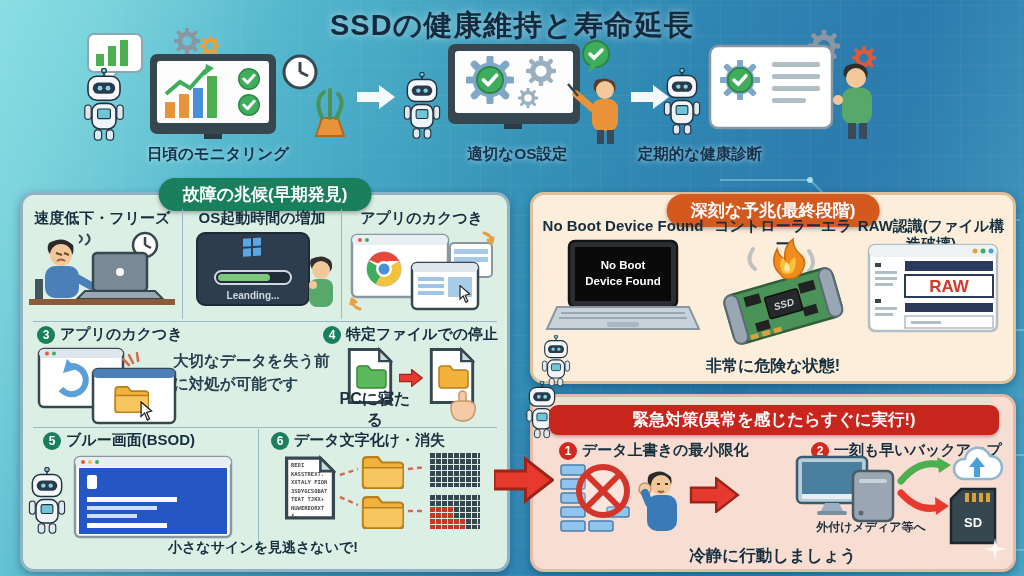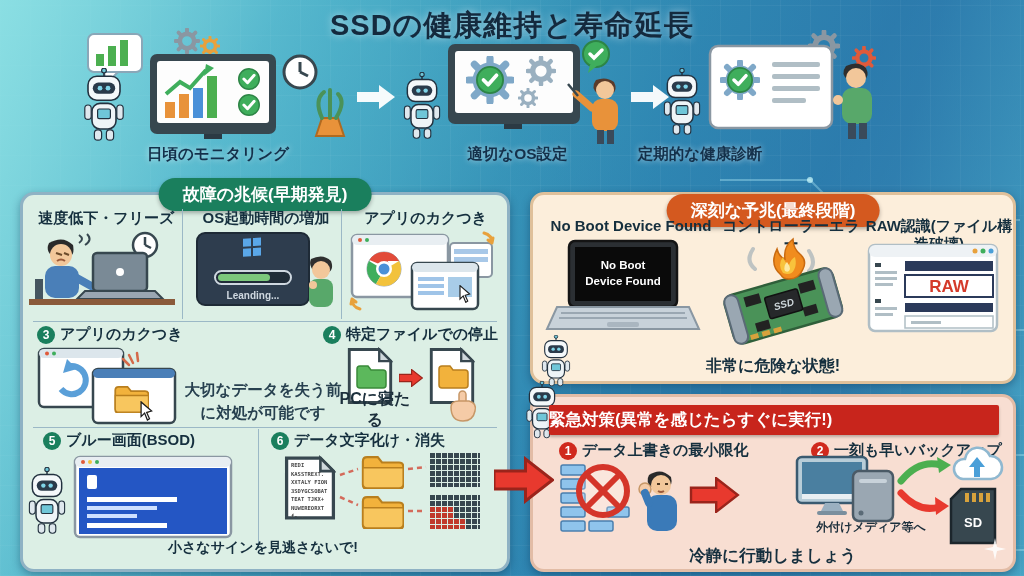--- a/index.html
+++ b/index.html
@@ -19,32 +19,32 @@
   #title{top:6px;left:0;width:1024px;text-align:center;font-size:29px;font-weight:800;color:#142a3e;letter-spacing:1px;text-shadow:0 0 8px rgba(255,255,255,.55);}
   .step-label{font-size:15.5px;font-weight:bold;color:#14304a;text-align:center;text-shadow:0 0 6px rgba(255,255,255,.6);}
   
   .panel{position:absolute;border-radius:14px;box-shadow:0 3px 8px rgba(0,30,60,.35);}
   #early-panel{left:20px;top:192px;width:484px;height:374px;background:#dcefe5;border:3px solid #8fb2c4;}
   #severe-panel{left:530px;top:192px;width:480px;height:186px;background:#fceedb;border:3px solid #dfc09a;}
   #emergency-panel{left:530px;top:394px;width:480px;height:172px;background:#f8ded2;border:3px solid #e2bca6;}
   .pill{position:absolute;left:50%;transform:translateX(-50%);top:-17px;color:#fff;font-weight:bold;font-size:17px;white-space:nowrap;padding:5px 24px;border-radius:22px;box-shadow:0 2px 4px rgba(0,0,0,.3);}
   .pill.green{background:#1a7f5d;}
   .pill.orange{background:#d4591f;margin-top:16px;}
-  .col-head{font-size:15px;font-weight:bold;color:#152f3e;text-align:center;line-height:1.2;padding-left:8px;}
+  .col-head{font-size:15px;font-weight:bold;color:#152f3e;text-align:center;line-height:1.2;}
   .hdiv{position:absolute;left:10px;right:10px;height:1px;background:#9bb8c6;}
   .vdiv{position:absolute;width:1px;background:#9bb8c6;}
   .badge{display:inline-block;width:18px;height:18px;border-radius:50%;color:#fff;font-size:12px;font-weight:bold;line-height:18px;text-align:center;margin-right:5px;vertical-align:middle;}
   .badge.teal{background:#1a7f5d;}
   .badge.red{background:#d0291d;}
   .item-head{font-size:15px;font-weight:bold;color:#152f3e;white-space:nowrap;}
-  .note{font-size:15.5px;font-weight:bold;color:#27404f;text-align:center;line-height:1.5;margin-top:29px;}
+  .note{font-size:15.5px;font-weight:bold;color:#27404f;line-height:1.5;}
   .caption{font-size:16px;font-weight:bold;color:#1c2f3c;text-align:center;}
   .pre{white-space:pre-line;}
   .panel-footer{font-size:14px;font-weight:bold;color:#152f3e;text-align:center;}
-  #emg-band{position:absolute;left:16px;right:14px;top:8px;background:#c8251c;color:#fff;font-size:16.5px;font-weight:bold;text-align:left;border-radius:2px;padding:4px 0;box-shadow:0 2px 3px rgba(0,0,0,.25);}
+  #emg-band{position:absolute;left:16px;right:14px;top:8px;background:#c8251c;color:#fff;font-size:16.5px;font-weight:bold;text-align:center;border-radius:9px;padding:4px 0;box-shadow:0 2px 3px rgba(0,0,0,.25);}
   .doc-scribble{font-size:5.5px;line-height:1.55;font-weight:bold;color:#4a4a4a;font-family:"DejaVu Sans Mono","Liberation Mono",monospace;}
   svg{display:block;overflow:visible;}
   svg text{font-family:"Liberation Sans","DejaVu Sans",sans-serif;}
 </style>
 </head>
 <body>
 
 <svg width="0" height="0" style="position:absolute">
   <defs>
     <symbol id="sym-robot" viewBox="0 0 60 92">

